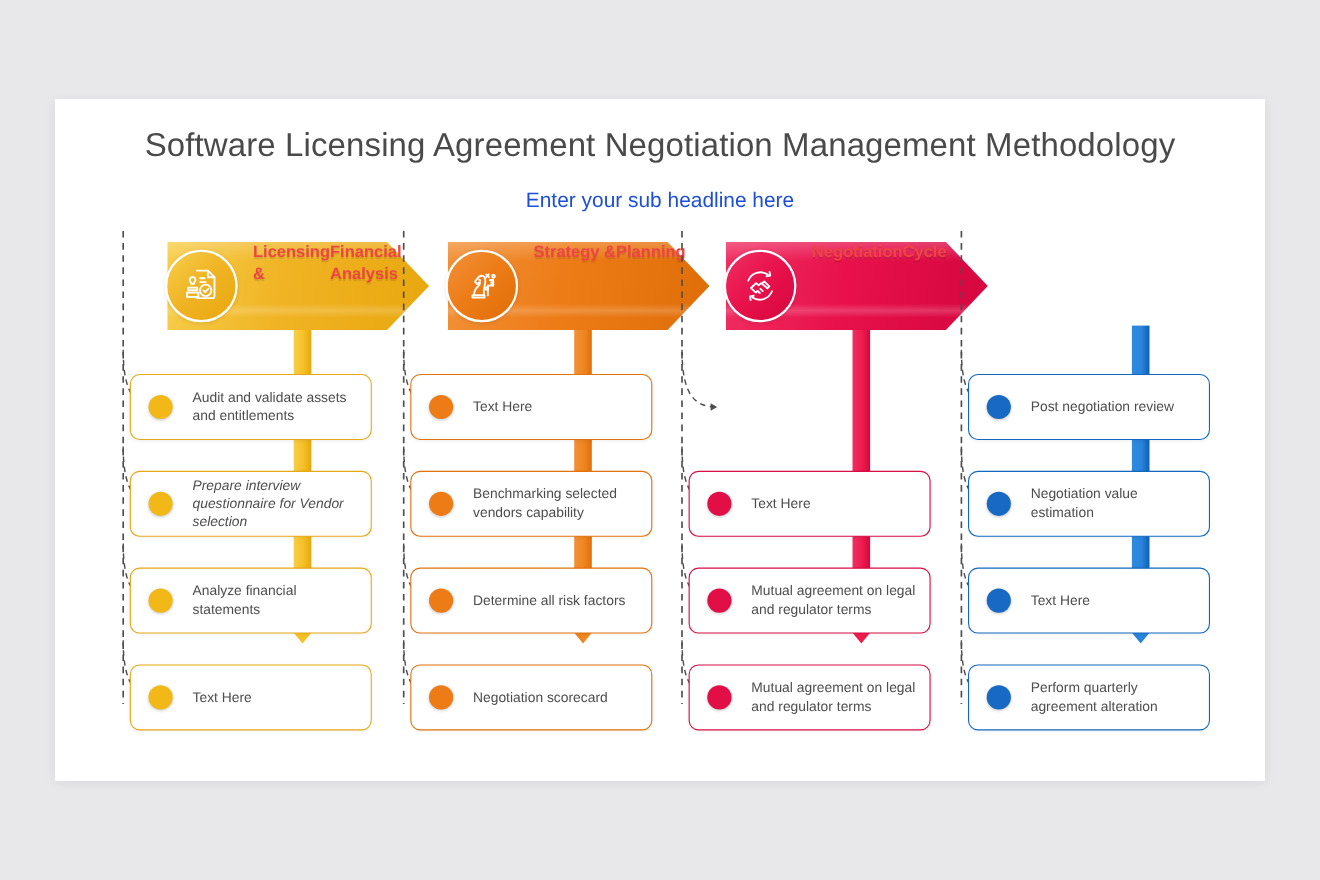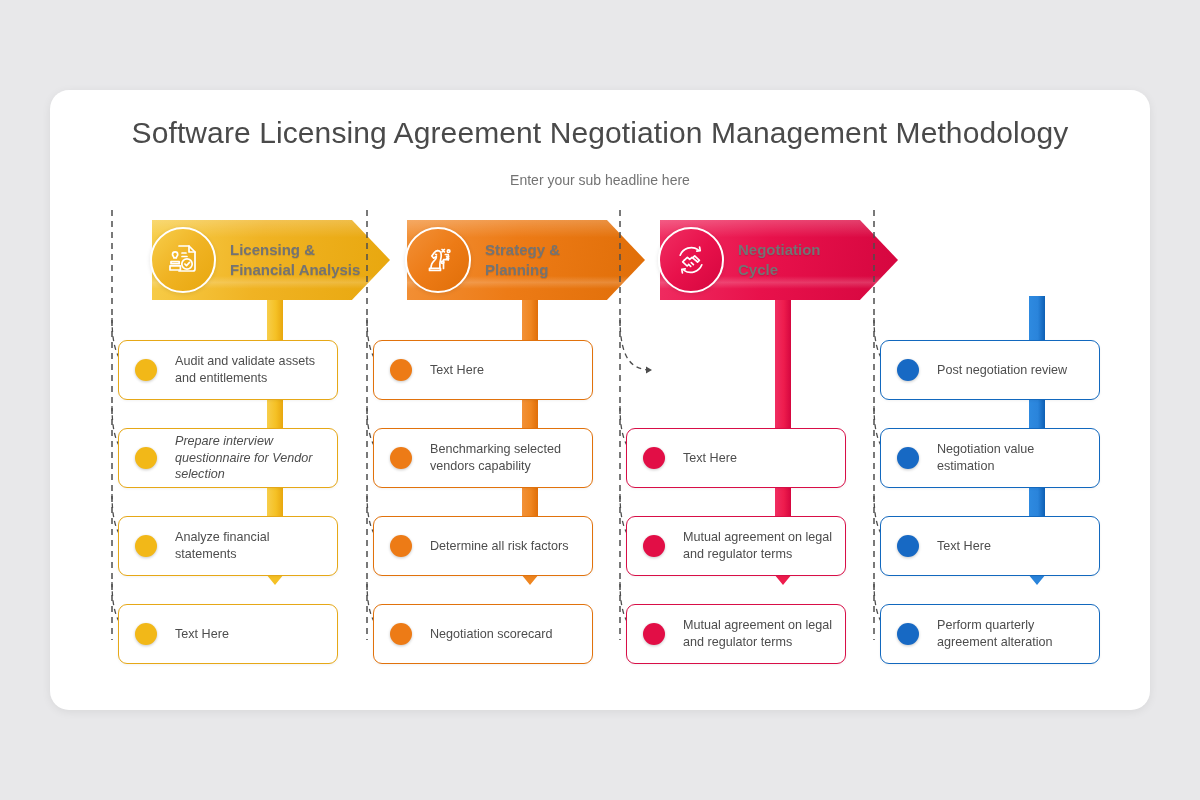--- a/index.html
+++ b/index.html
@@ -7,32 +7,31 @@
   body{
     background:#e8e8ea;
     font-family:"Liberation Sans", sans-serif;
     overflow:hidden;
   }
   #slide{
     position:absolute; left:50px; top:90px;
     width:1100px; height:620px;
     background:#ffffff;
     box-shadow:0 2px 10px rgba(0,0,0,0.07);
-    border-radius:19px;
   }
   #page-title{
     position:absolute; left:0; top:26px; width:100%;
     text-align:center;
     font-size:30px; font-weight:400; color:#4a4a4a;
     letter-spacing:0.1px; white-space:nowrap;
   }
   #page-subtitle{
     position:absolute; left:0; top:82px; width:100%;
     text-align:center;
-    font-size:14px; color:#737373;
+    font-size:19px; color:#1d4ed8;
   }
   
   .column{ position:absolute; top:0; width:258px; height:100%; }
   .col-0{ left:50px; }
   .col-1{ left:305px; }
   .col-2{ left:558px; }
   .col-3{ left:812px; }
 
   
   .header-wrap{
@@ -45,22 +44,22 @@
     display:flex; align-items:center;
   }
   .header-sheen{
     position:absolute; left:0; top:0; width:100%; height:100%;
     background:linear-gradient(180deg,rgba(255,255,255,0.22) 0%,rgba(255,255,255,0.0) 22%,
                rgba(255,255,255,0.0) 70%, rgba(255,255,255,0.18) 78%, rgba(255,255,255,0.0) 86%);
     pointer-events:none;
   }
   .header-title{
     position:absolute; left:78px; top:0; height:80px;
-    display:flex; flex-direction:column; justify-content:center;
-    color:#737373; font-weight:bold; font-size:15px; line-height:1.35;
+    display:flex; flex-direction:row; justify-content:center;
+    color:#ef4444; font-weight:bold; font-size:15px; line-height:1.35;
     text-shadow:0 1px 1px rgba(0,0,0,0.12);
   }
   .icon-circle{
     position:absolute; left:-2px; top:7px;
     width:66px; height:66px; border-radius:50%;
     border:2px solid #ffffff;
     display:flex; align-items:center; justify-content:center;
     box-shadow:0 1px 4px rgba(0,0,0,0.10);
   }
   .icon-circle svg{ display:block; }

